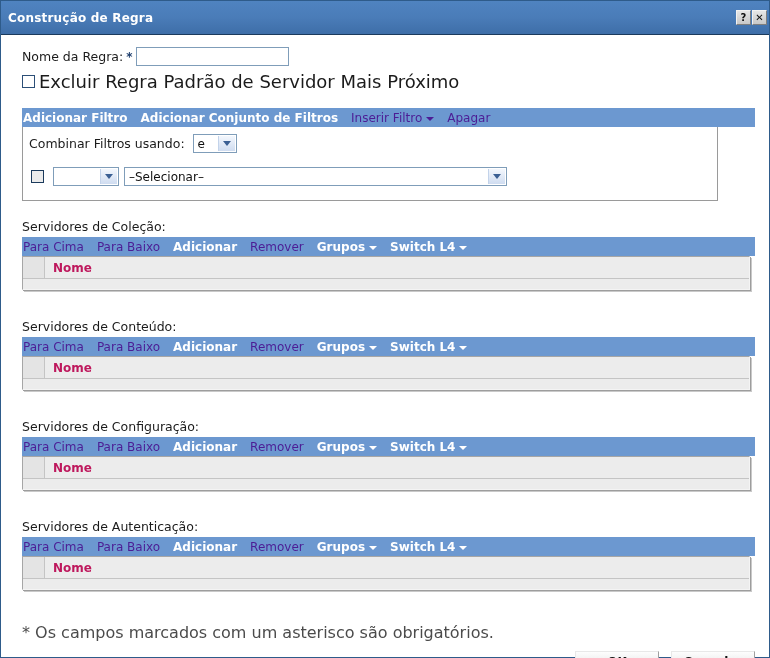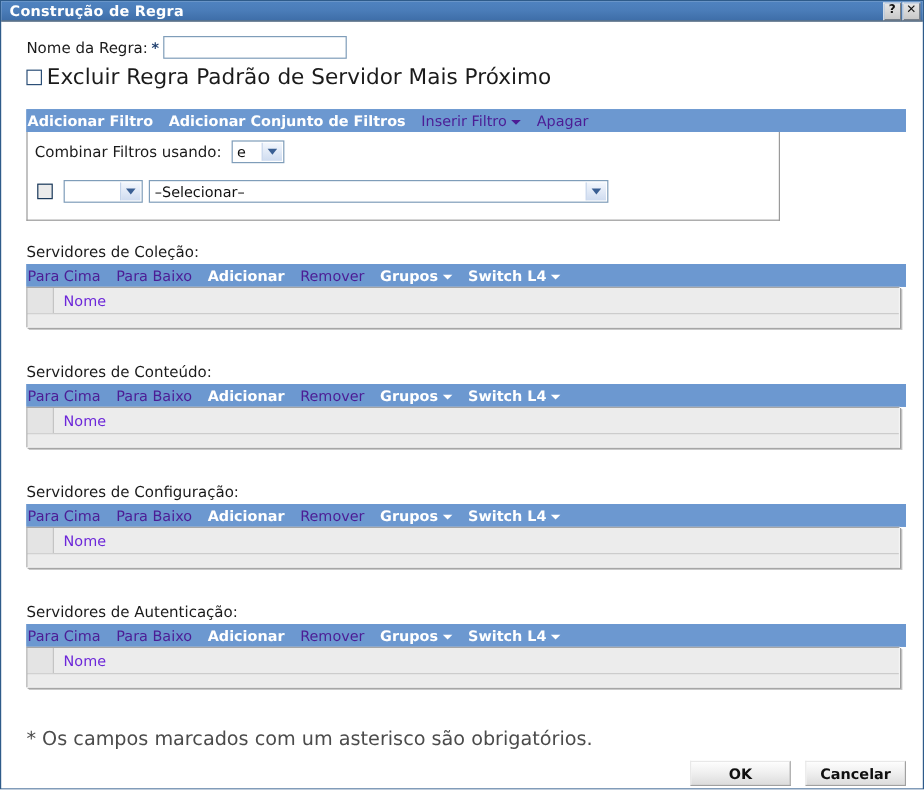--- a/index.html
+++ b/index.html
@@ -20,21 +20,21 @@
   .window {
     position: relative;
     width: 770px;
     height: 658px;
     box-sizing: border-box;
     border: 1px solid #2e5b8a;
     background: #ffffff;
   }
 
   .titlebar {
-    height: 17px;
+    height: 34px;
     background: linear-gradient(to bottom, #4f83c0 0%, #4a7cb8 50%, #3e6ea8 100%);
     border-bottom: 1px solid #1b3a5c;
     display: flex;
     align-items: center;
     padding: 0 2px 0 7px;
     box-sizing: border-box;
   }
   .titlebar-title {
     color: #ffffff;
     font-size: 12px;
@@ -168,21 +168,21 @@
     position: relative;
     top: 1px;
   }
 
   
   .logic-panel {
     border: 1px solid #9a9a9a;
     border-top: none;
     background: #ffffff;
     box-sizing: border-box;
-    width: 628px;
+    width: 696px;
     padding: 7px 0 14px 0;
   }
   .combine-row {
     display: flex;
     align-items: center;
     padding: 0 0 0 6px;
     margin-bottom: 14px;
   }
   .combine-label {
     font-size: 12.5px;
@@ -254,22 +254,22 @@
   .th-spacer {
     width: 22px;
     height: 100%;
     box-sizing: border-box;
     border-right: 1px solid #c4c4c4;
     background: #e4e4e4;
     flex: 0 0 auto;
   }
   .th-name {
     font-size: 12px;
-    font-weight: normal;
-    color: #6d28d9;
+    font-weight: bold;
+    color: #be185d;
     padding-left: 8px;
     text-align: center;
   }
   .table-body {
     height: 10px;
     background: #ececec;
   }
 
   .section {
     margin-bottom: 29px;

